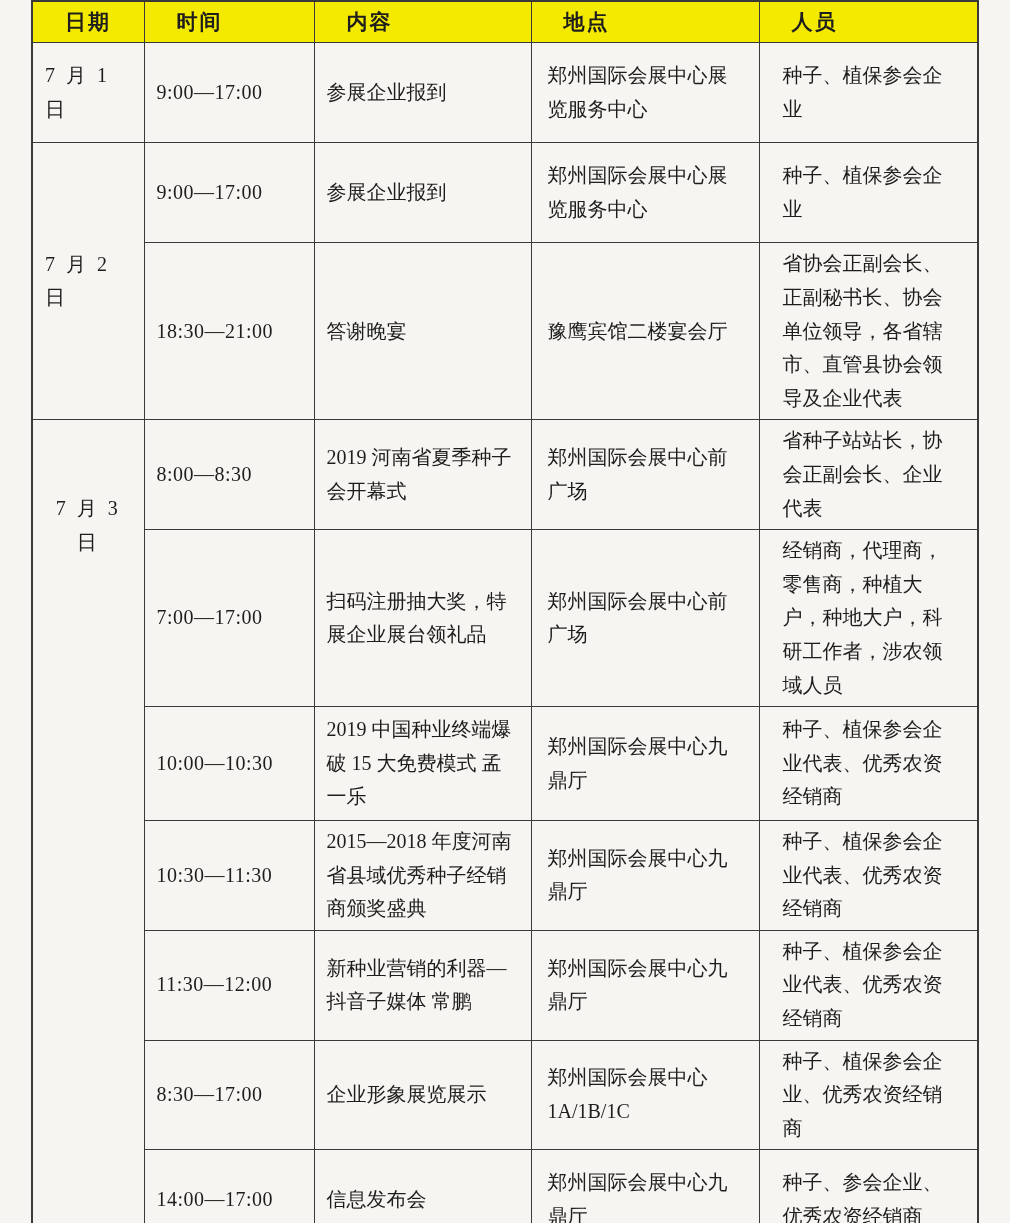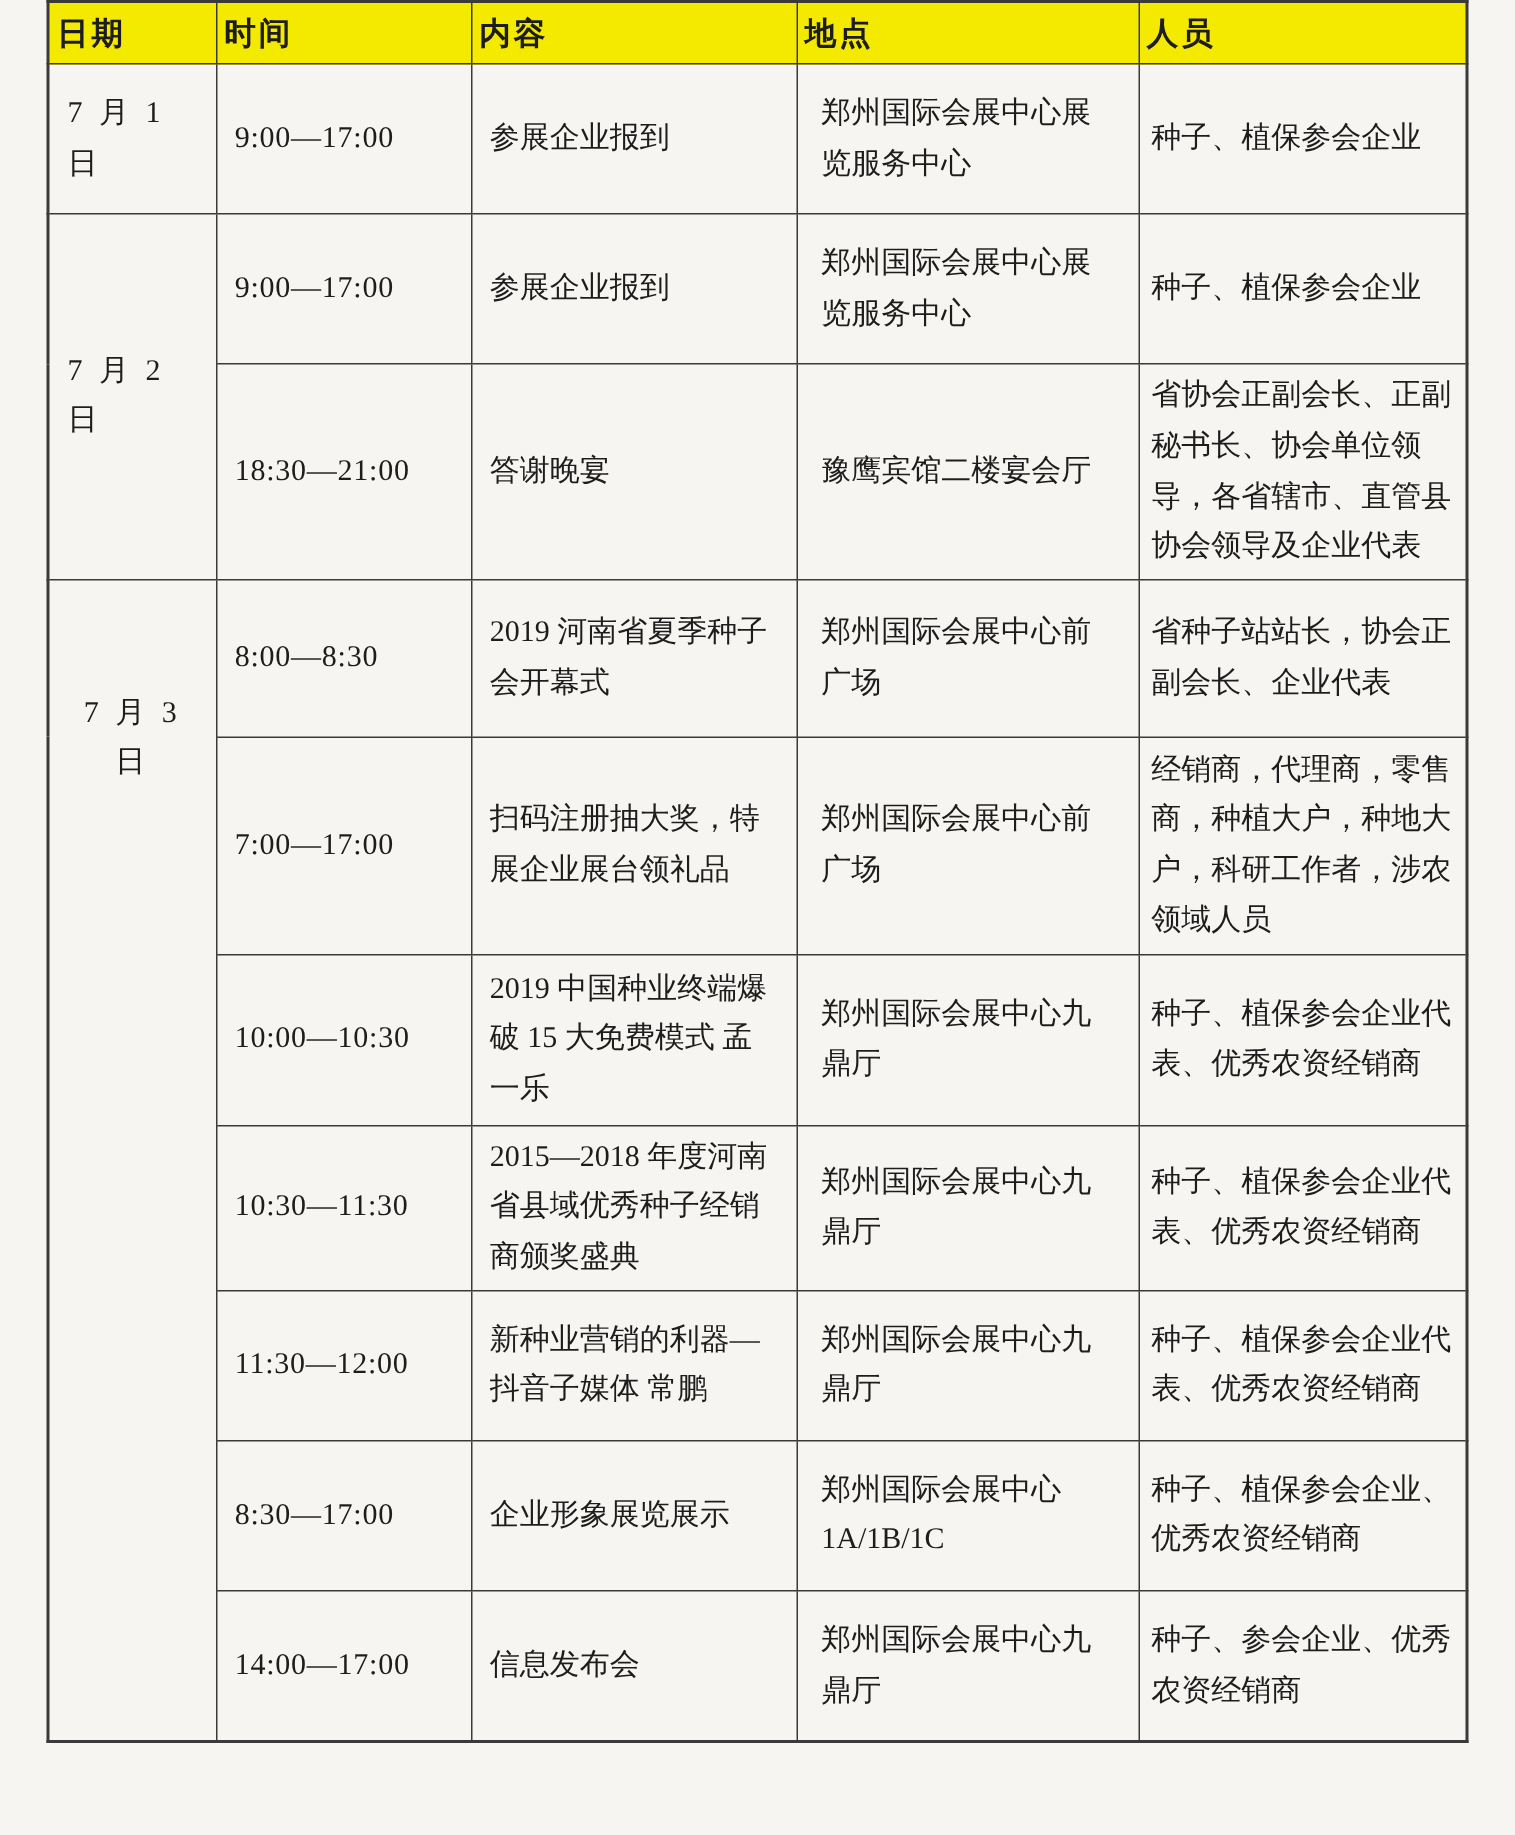--- a/index.html
+++ b/index.html
@@ -54,35 +54,35 @@
   col.c-time{width:170px;}
   col.c-content{width:217px;}
   col.c-location{width:228px;}
   col.c-personnel{width:219px;}
   th{
     background:var(--header_bg);
     font-family:"Liberation Sans","DejaVu Sans",sans-serif;
     font-weight:700;
     font-size:21px;
     text-align:left;
-    padding:6px 5px;
+    padding:6px 32px;
     height:26px;
     letter-spacing:2px;
     margin-top:10px;
   }
   td{
     padding:4px 12px;
     line-height:1.68;
     vertical-align:middle;
     word-break:break-word;
   }
   td.date{letter-spacing:3px;}
   td.time{letter-spacing:0.5px;}
   td.loc{padding:16px 16px;}
-  td.per{padding:4px 8px;}
+  td.per{padding:4px 23px;}
   td.date-top{
     vertical-align:top;
     padding-top:72px;
     text-align:center;
   }
   tr.rh70{height:70px;margin-top:39px;}
   tr.rh72{height:72px;}
   tr.rh132{height:132px;}
   tr.rh105{height:105px;}
   tr.rh145{height:145px;}

